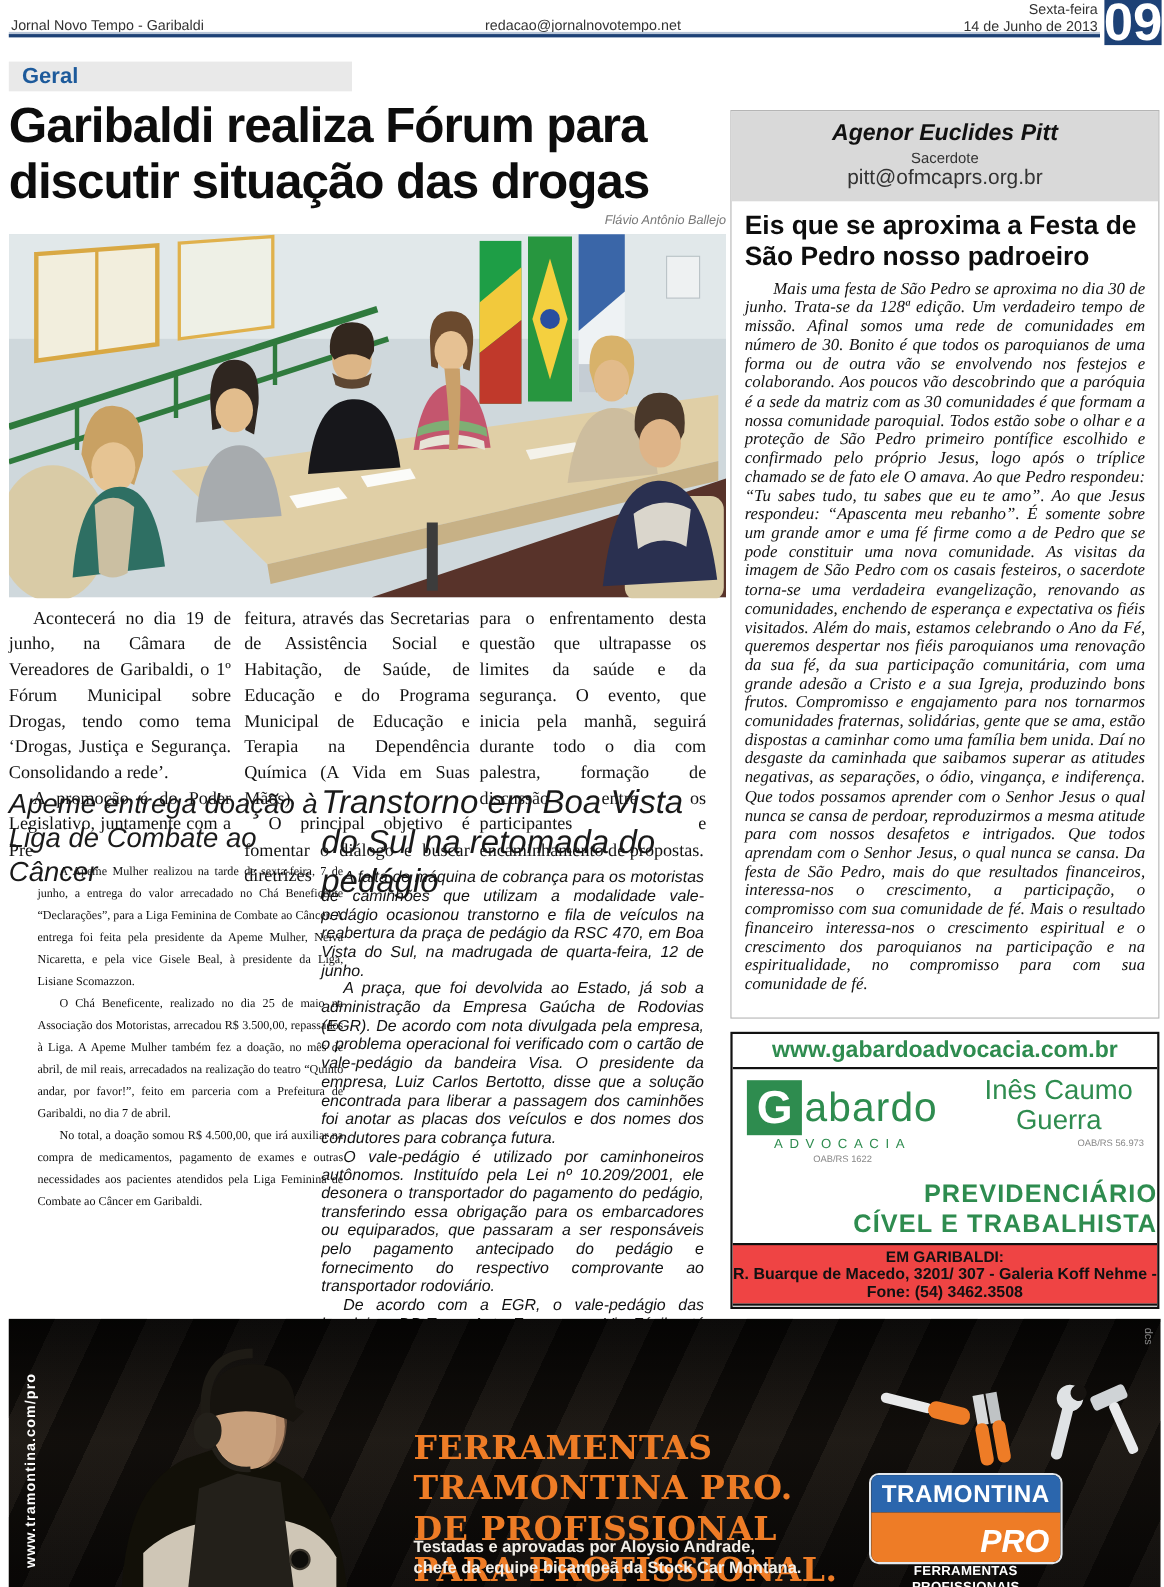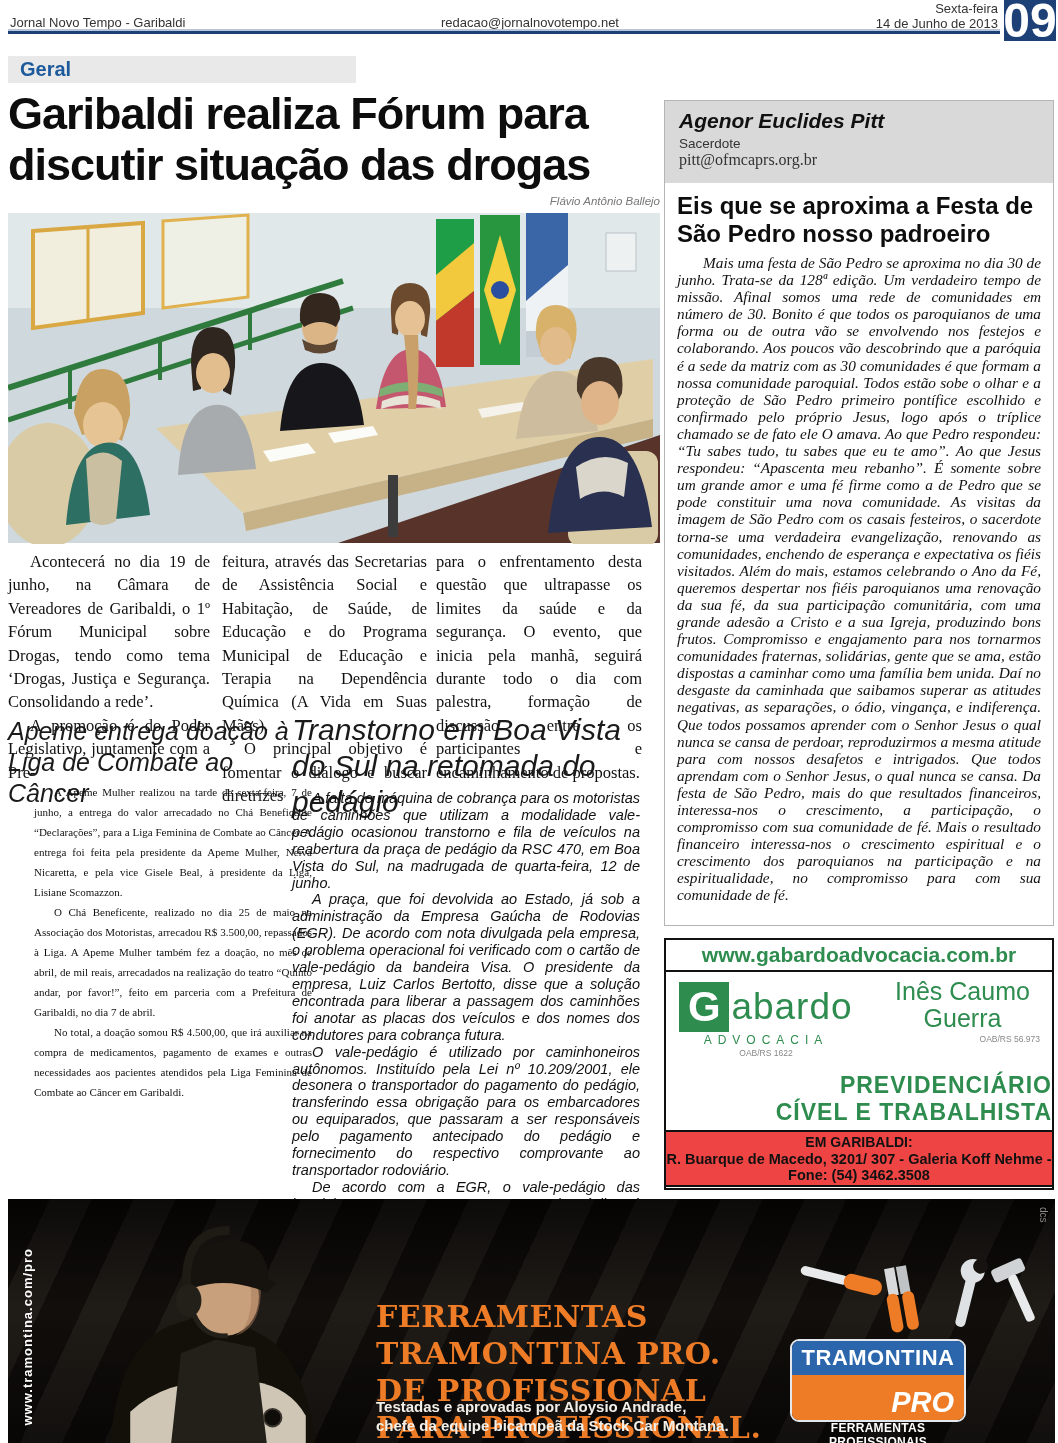--- a/index.html
+++ b/index.html
@@ -9,21 +9,21 @@
   
   .hdr-left{position:absolute;left:10px;top:15px;font-size:13px;color:#333;}
   .hdr-center{position:absolute;left:330px;width:400px;top:15px;text-align:center;font-size:13px;color:#333;}
   .hdr-right{position:absolute;right:60px;top:1px;text-align:right;font-size:13px;color:#333;line-height:15px;}
   .page-num{position:absolute;right:2px;top:0;width:52px;height:41px;background:#1d4176;
             color:#fff;font-weight:bold;font-size:48px;display:flex;align-items:center;justify-content:center;}
   .hdr-rule{position:absolute;left:8px;right:58px;top:31px;height:3px;background:#1d4176;
             box-shadow:0 -2px 0 #b9c6d8;}
 
   
-  .geral-bar{position:absolute;left:8px;top:56px;width:348px;height:27px;background:#e9e9e9;
+  .geral-bar{position:absolute;left:8px;top:56px;width:312px;height:27px;background:#e9e9e9;
              display:flex;align-items:center;padding-left:12px;box-sizing:border-box;}
   .geral-label{color:#1d5a9b;font-weight:bold;font-size:20px;}
   .headline{position:absolute;left:8px;top:88px;width:625px;font-size:45px;line-height:51px;
             font-weight:bold;letter-spacing:-1px;color:#0d0d0d;}
   .photo-credit{position:absolute;left:8px;top:195px;width:652px;text-align:right;
                 font-style:italic;font-size:11.5px;color:#777;}
   .photo{position:absolute;left:8px;top:212px;width:652px;height:332px;overflow:hidden;}
 
   
   .body-serif{font-family:"Liberation Serif",serif;font-size:16.5px;line-height:23.4px;text-align:justify;}
@@ -43,24 +43,24 @@
   
   .pedagio-title{position:absolute;left:292px;top:712px;width:352px;font-style:italic;
                  font-size:30px;line-height:36px;color:#1a1a1a;}
   .pedagio-body{position:absolute;left:292px;top:790px;width:348px;font-style:italic;
                 font-size:14.5px;line-height:16.9px;text-align:justify;}
   .pedagio-body p{margin:0;text-indent:20px;}
 
   
   .opinion-box{position:absolute;left:664px;top:100px;width:390px;height:826px;
                border:1px solid #b5b5b5;box-sizing:border-box;overflow:hidden;background:#fff;}
-  .opinion-header{height:82px;background:#d9d9d9;padding:8px 14px;box-sizing:border-box;}
+  .opinion-header{height:82px;background:#d9d9d9;padding:8px 14px;box-sizing:border-box;text-align:center;}
   .author-name{font-weight:bold;font-style:italic;font-size:21px;color:#111;}
   .author-role{font-size:13.5px;color:#333;margin-top:3px;}
-  .author-email{font-size:16px;color:#333;font-family:Liberation Serif, serif;}
+  .author-email{font-size:19px;color:#333;}
   .opinion-title{padding:9px 12px 4px;font-weight:bold;font-size:24px;line-height:28px;color:#0d0d0d;}
   .opinion-body{padding:2px 12px 0;font-family:"Liberation Serif",serif;font-style:italic;
                 font-size:15.3px;line-height:17.1px;text-align:justify;text-indent:26px;color:#111;}
 
   
   .gabardo{position:absolute;left:664px;top:938px;width:390px;height:252px;border:2px solid #111;
            box-sizing:border-box;background:#fff;overflow:hidden;}
   .gab-site{height:32px;border-bottom:2px solid #111;display:flex;align-items:center;justify-content:center;
             color:#2e8c4f;font-weight:bold;font-size:21px;box-sizing:border-box;}
   .gab-main{position:relative;height:100px;}

